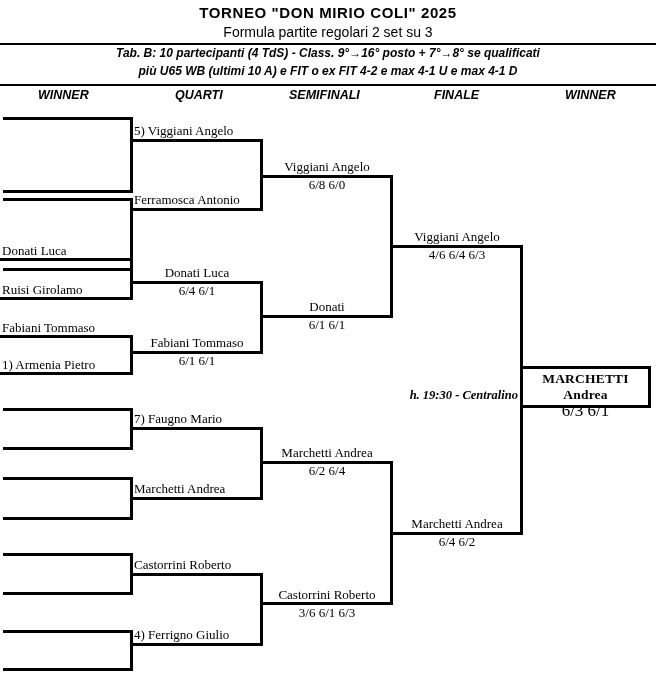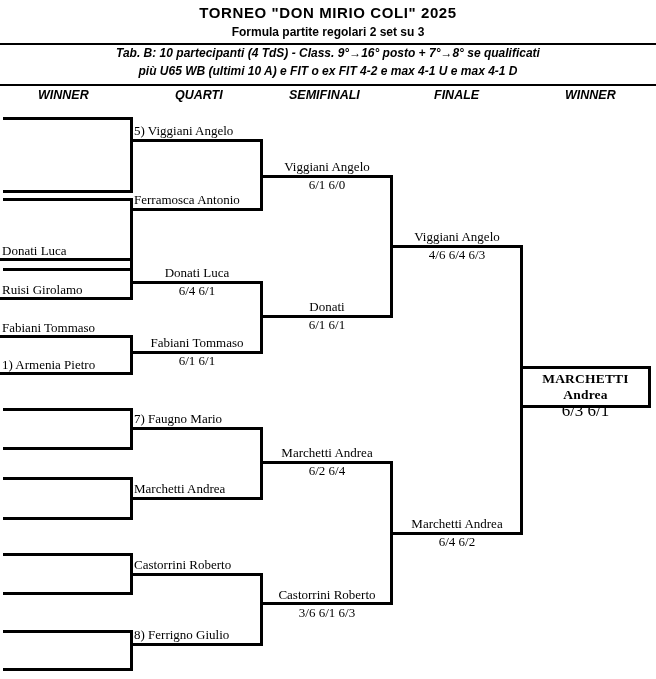--- a/index.html
+++ b/index.html
@@ -29,22 +29,22 @@
   }
   .title-line1 {
     font-size: 15px;
     font-weight: bold;
     letter-spacing: 0.6px;
     line-height: 20px;
     margin-top: 3px;
     color: #000;
   }
   .title-line2 {
-    font-size: 12px;
-    font-weight: bold;
+    font-size: 14px;
+    font-weight: normal;
     line-height: 19px;
     color: #000;
   }
   .rule {
     position: absolute;
     left: 0;
     width: 656px;
     height: 2px;
     background: #000;
   }
@@ -220,51 +220,52 @@
 
   <div class="slot center" style="left:134px;top:266px;width:126px">Donati Luca</div>
   <div class="score" style="left:134px;top:284px;width:126px">6/4  6/1</div>
 
   <div class="slot center" style="left:134px;top:336px;width:126px">Fabiani Tommaso</div>
   <div class="score" style="left:134px;top:354px;width:126px">6/1  6/1</div>
 
   <div class="slot" style="left:134px;top:412px">7) Faugno Mario</div>
   <div class="slot" style="left:134px;top:482px">Marchetti Andrea</div>
   <div class="slot" style="left:134px;top:558px">Castorrini Roberto</div>
-  <div class="slot" style="left:134px;top:628px">8) Ferrigno Giulio</div>
+  <div class="slot" style="left:134px;top:628px">4) Ferrigno Giulio</div>
 
   <div class="hline" style="left:260px;top:175px;width:133px"></div>
   <div class="hline" style="left:260px;top:315px;width:133px"></div>
   <div class="vline" style="left:390px;top:175px;height:143px"></div>
 
   <div class="hline" style="left:260px;top:461px;width:133px"></div>
   <div class="hline" style="left:260px;top:602px;width:133px"></div>
   <div class="vline" style="left:390px;top:461px;height:144px"></div>
 
   <div class="slot center" style="left:264px;top:160px;width:126px">Viggiani Angelo</div>
-  <div class="score" style="left:264px;top:178px;width:126px">6/1  6/0</div>
+  <div class="score" style="left:264px;top:178px;width:126px">6/8  6/0</div>
 
   <div class="slot center" style="left:264px;top:300px;width:126px">Donati</div>
   <div class="score" style="left:264px;top:318px;width:126px">6/1  6/1</div>
 
   <div class="slot center" style="left:264px;top:446px;width:126px">Marchetti Andrea</div>
   <div class="score" style="left:264px;top:464px;width:126px">6/2  6/4</div>
 
   <div class="slot center" style="left:264px;top:588px;width:126px">Castorrini Roberto</div>
   <div class="score" style="left:264px;top:606px;width:126px">3/6  6/1  6/3</div>
 
   <div class="hline" style="left:390px;top:245px;width:133px"></div>
   <div class="hline" style="left:390px;top:532px;width:133px"></div>
   <div class="vline" style="left:520px;top:245px;height:290px"></div>
 
   <div class="slot center" style="left:394px;top:230px;width:126px">Viggiani Angelo</div>
   <div class="score" style="left:394px;top:248px;width:126px">4/6  6/4  6/3</div>
 
   <div class="slot center" style="left:394px;top:517px;width:126px">Marchetti Andrea</div>
   <div class="score" style="left:394px;top:535px;width:126px">6/4  6/2</div>
 
+  <div class="matchinfo" style="left:370px;top:387px;width:148px">h. 19:30 - Centralino</div>
 
   <div class="winner-box" style="left:520px;top:366px;width:131px;height:42px">
     <div class="winner-name">MARCHETTI  Andrea</div>
     <div class="winner-score">6/3  6/1</div>
   </div>
 
 </div>
 
 </body></html>

